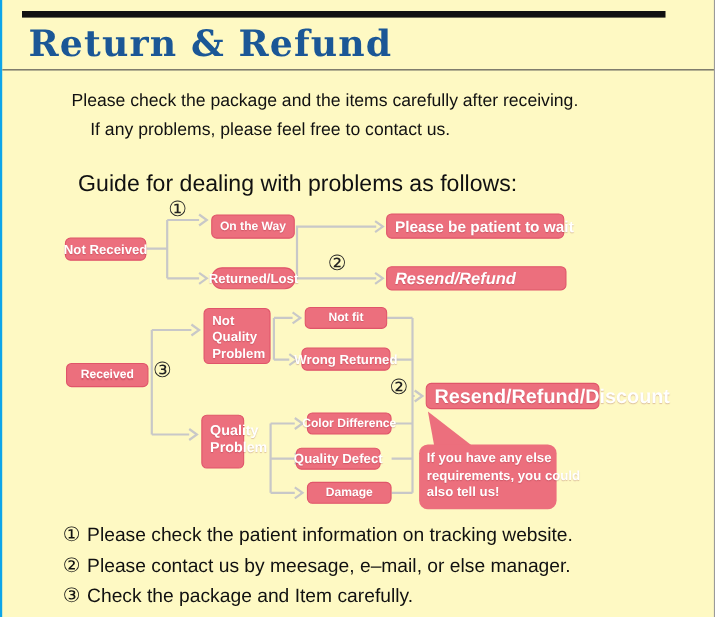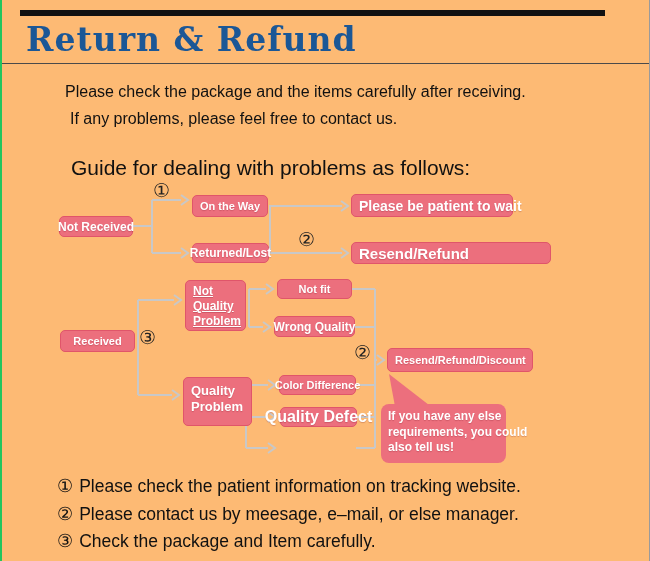--- a/index.html
+++ b/index.html
@@ -1,30 +1,30 @@
 <!DOCTYPE html>
 <html><head>
 <meta charset="utf-8">
 <style>
   html,body{margin:0;padding:0;background:#fff;}
   .page{
-    position:relative; width:650px; height:561px; background:#fdba74;
+    position:relative; width:650px; height:561px; background:#fef9c3;
     overflow:hidden; font-family:"Liberation Sans", sans-serif;
-    border-left:2px solid #22c55e; border-right:1px solid #9a9a9a;
+    border-left:2px solid #0ea5e9; border-right:1px solid #9a9a9a;
     box-sizing:border-box;
   }
   .top-bar{position:absolute; left:18px; top:10px; width:585px; height:6px; background:#111;}
   .page-title{
     position:absolute; left:24px; top:20px; margin:0;
     font-family:"DejaVu Serif", serif; font-weight:bold; font-size:33px;
     color:#1b5796; letter-spacing:1px;
   }
   .title-rule{position:absolute; left:0; top:63px; width:650px; height:1px; background:#4a4a4a;}
   .intro-1{position:absolute; left:63px; top:83px; margin:0; font-size:16px; color:#111;}
-  .intro-2{position:absolute; left:68px; top:110px; margin:0; font-size:16px; color:#111;text-align:center;}
+  .intro-2{position:absolute; left:80px; top:110px; margin:0; font-size:16px; color:#111;text-align:center;}
   .guide-heading{position:absolute; left:53px; top:140px; margin:16px; font-size:21px; font-weight:normal; color:#111;}
 
   svg.connectors{position:absolute; left:0; top:0; z-index:1;}
 
   .node{
     position:absolute; z-index:2; box-sizing:border-box;
     background:#ec6f7d; border:1px solid #e0556a; border-radius:5px;
     color:#fff; font-weight:bold; font-size:11px;
     display:flex; align-items:center; justify-content:center;
     text-shadow:0 1px 1px rgba(120,20,35,0.25);
@@ -87,33 +87,34 @@
       <path d="M266 412 L273 417 L266 422"></path>
       <path d="M266 443 L273 448 L266 453"></path>
       <path d="M375 355 L382 360 L375 365"></path>
     </g>
 
     <polygon points="387,374 394,412 436,412" fill="#ec6f7d"></polygon>
   </svg>
 
   <div class="node" style="left:57px; top:216px; width:74px; height:21px; font-size:12px;">Not Received</div>
   <div class="node" style="left:190px; top:195px; width:76px; height:22px;">On the Way</div>
-  <div class="node" style="left:190px; top:243px; width:77px; height:20px; font-size:12px;">Returned/Lost</div>
+  <div class="node" style="left:190px; top:243px; width:77px; height:20px; font-size:12px;border-radius:10px;">Returned/Lost</div>
   <div class="node left" style="left:349px; top:194px; width:162px; height:23px; font-size:14px;">Please be patient to wait</div>
-  <div class="node left" style="left:349px; top:242px; width:200px; height:22px; font-size:15px;">Resend/Refund</div>
+  <div class="node left" style="left:349px; top:242px; width:164px; height:22px; font-size:15px;font-style:italic;">Resend/Refund</div>
 
   <div class="node" style="left:58px; top:330px; width:75px; height:22px;">Received</div>
-  <div class="node multi" style="left:183px; top:280px; width:61px; height:51px; font-size:12px;text-decoration:underline;">Not Quality Problem</div>
-  <div class="node multi" style="left:181px; top:377px; width:69px; height:49px; font-size:13px; padding-top:5px;">Quality Problem</div>
+  <div class="node multi" style="left:183px; top:280px; width:61px; height:51px; font-size:12px;">Not Quality Problem</div>
+  <div class="node multi" style="left:181px; top:377px; width:39px; height:49px; font-size:13px; padding-top:5px;">Quality Problem</div>
 
   <div class="node" style="left:275px; top:279px; width:75px; height:20px;">Not fit</div>
-  <div class="node" style="left:272px; top:316px; width:81px; height:21px; font-size:12px;">Wrong Quality</div>
+  <div class="node" style="left:272px; top:316px; width:81px; height:21px; font-size:12px;">Wrong Returned</div>
   <div class="node" style="left:277px; top:375px; width:77px; height:20px; font-size:11px;">Color Difference</div>
-  <div class="node" style="left:278px; top:407px; width:77px; height:20px; font-size:16px;">Quality Defect</div>
-  <div class="node left" style="left:385px; top:348px; width:146px; height:24px; font-size:11px;">Resend/Refund/Discount</div>
+  <div class="node" style="left:267px; top:407px; width:77px; height:20px; font-size:12px;">Quality Defect</div>
+  <div class="node" style="left:277px; top:438px; width:77px; height:20px;">Damage</div>
+  <div class="node left" style="left:385px; top:348px; width:158px; height:24px; font-size:18px;">Resend/Refund/Discount</div>
 
   <span class="marker" style="left:151px; top:181px;">①</span>
   <span class="marker" style="left:296px; top:230px;">②</span>
   <span class="marker" style="left:137px; top:328px;">③</span>
   <span class="marker" style="left:352px; top:343px;">②</span>
 
   <div class="bubble">
     <div>If you have any else</div>
     <div>requirements, you could</div>
     <div>also tell us!</div>

